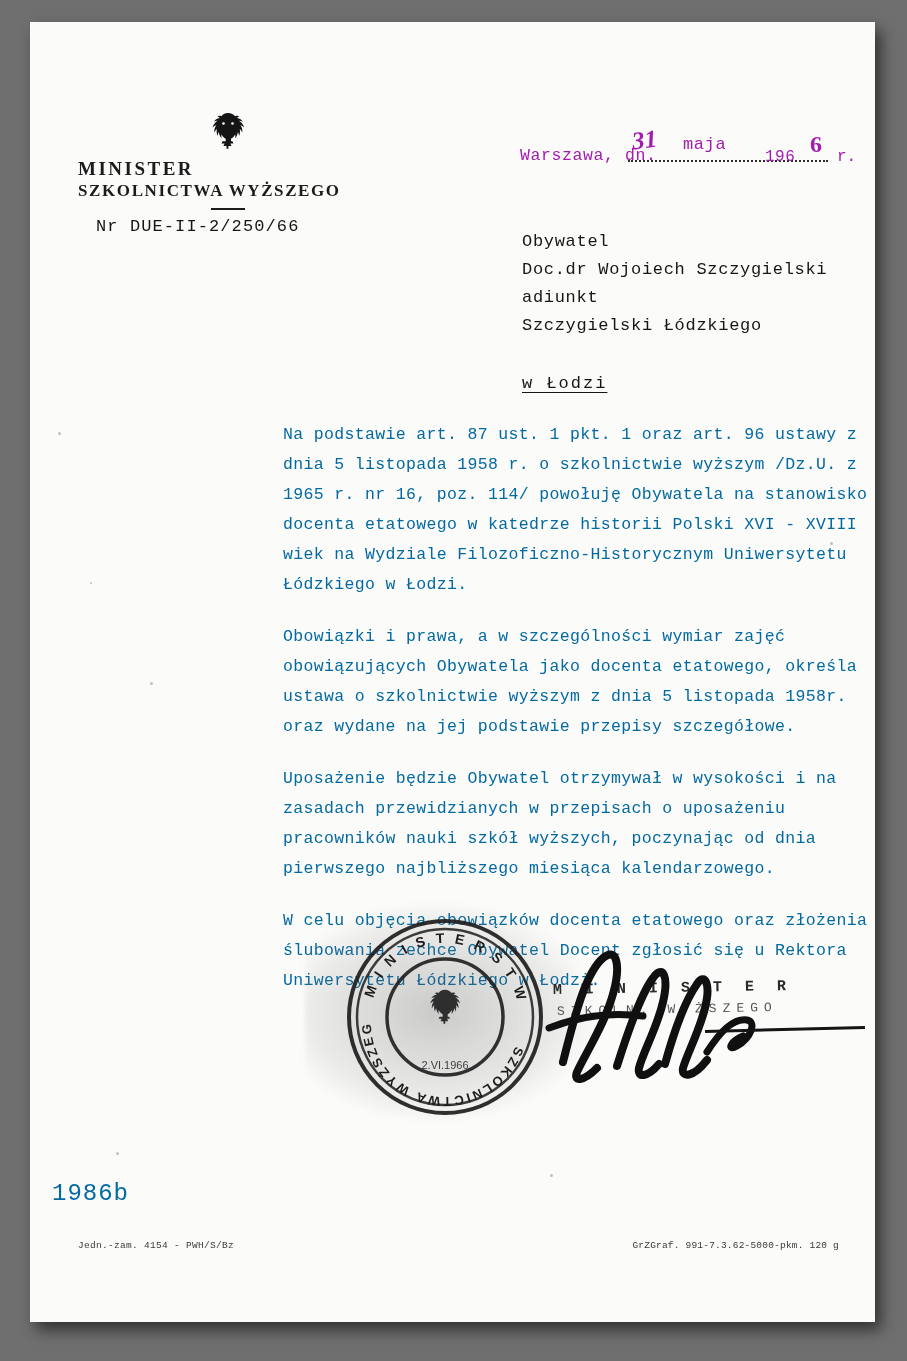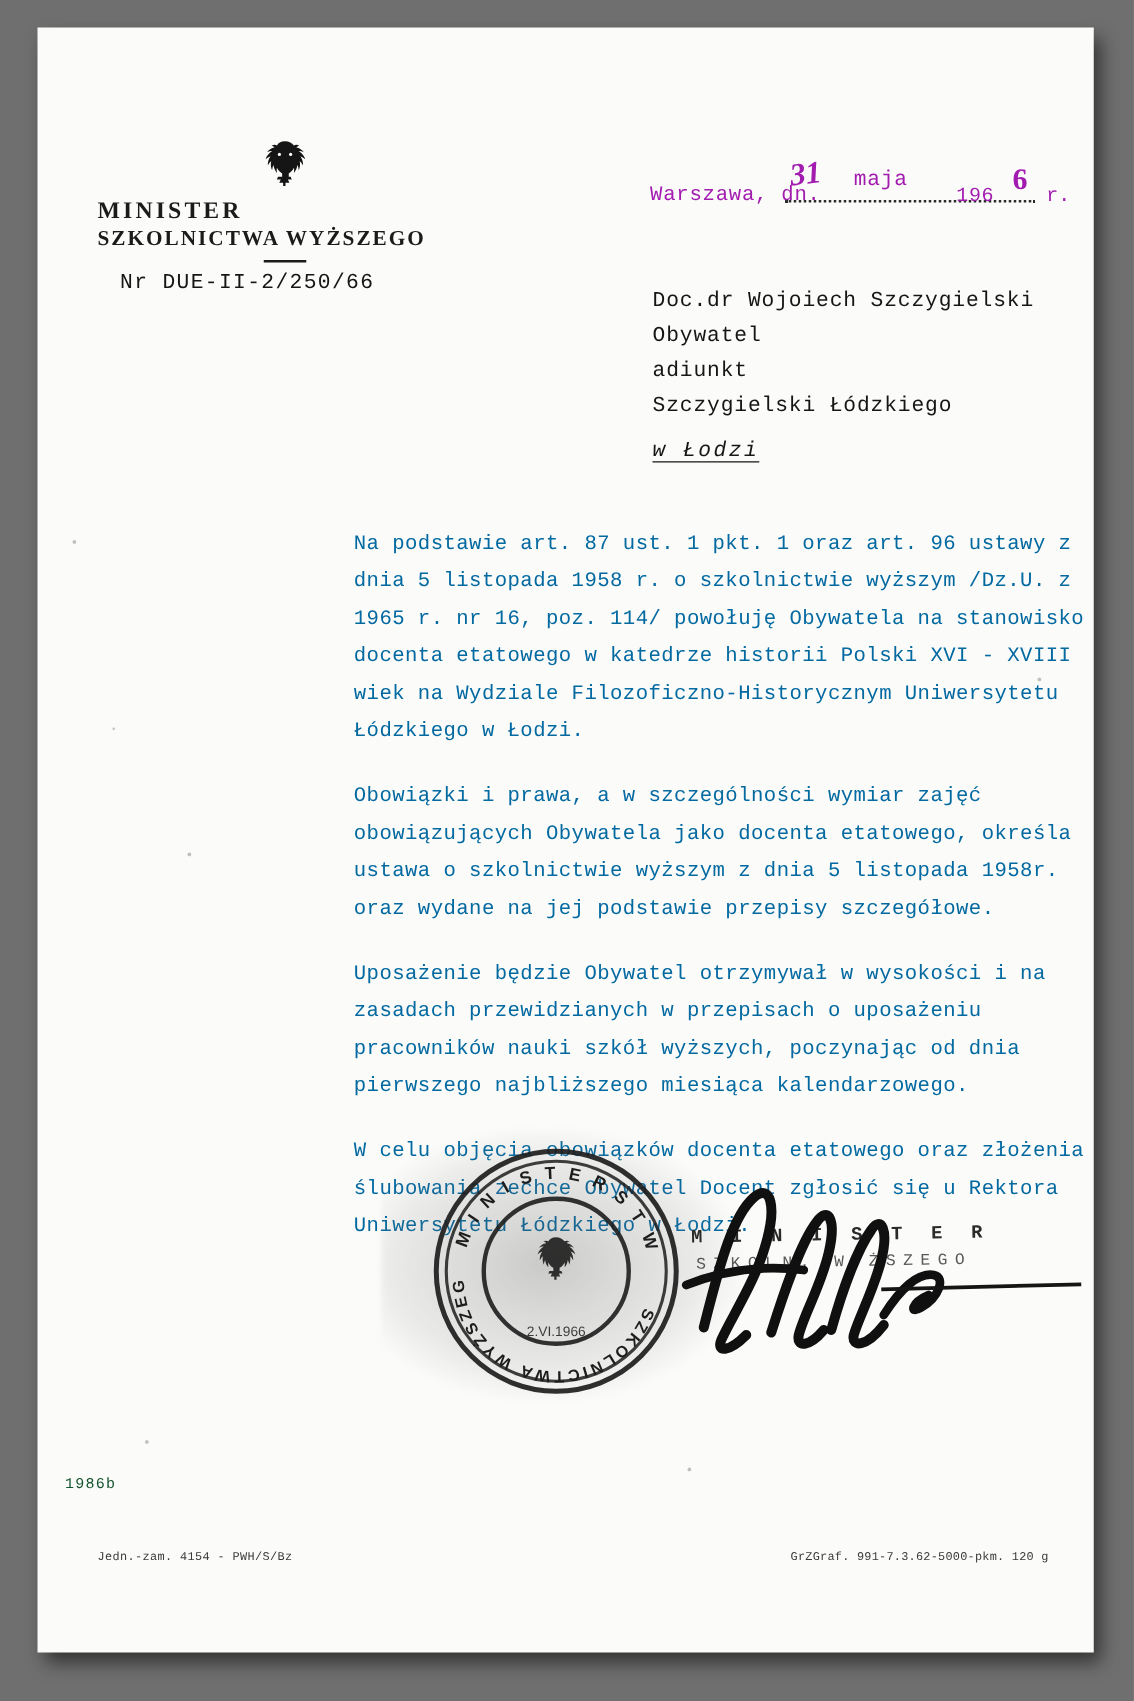--- a/index.html
+++ b/index.html
@@ -137,25 +137,24 @@
   #addressee {
     position: absolute;
     left: 492px;
     top: 206px;
     color: #161616;
     font-size: 17px;
     line-height: 28px;
     letter-spacing: .7px;
   }
   #addressee .city-line {
-    margin-top: 8px;
+    margin-top: 30px;
     text-decoration: underline;
     text-underline-offset: 4px;
     letter-spacing: 2px;
-    font-style: italic;
   }
 
   
   #body {
     position: absolute;
     left: 253px;
     top: 398px;
     width: 585px;
     color: #0369a1;
     font-size: 16.5px;
@@ -216,23 +215,23 @@
     height: 3px;
     background: #151515;
     transform: rotate(-1.5deg);
   }
 
   
   #archno {
     position: absolute;
     left: 22px;
     top: 1158px;
-    font-size: 12px;
+    font-size: 24px;
     letter-spacing: 1px;
-    color: #14532d;
+    color: #0369a1;
   }
   #footleft {
     position: absolute;
     left: 48px;
     top: 1218px;
     font-size: 9.5px;
     letter-spacing: .3px;
     color: #3a3a3a;
   }
   #footright {
@@ -275,22 +274,22 @@
     <span class="dots"></span>
     <span class="city">Warszawa, dn.</span>
     <span class="day">31</span>
     <span class="month">maja</span>
     <span class="year">196</span>
     <span class="yeardigit">6</span>
     <span class="rsuffix">r.</span>
   </div>
 
   <div id="addressee">
+    <div>Obywatel</div>
     <div>Doc.dr Wojoiech Szczygielski</div>
-    <div>Obywatel</div>
     <div>adiunkt</div>
     <div>Szczygielski Łódzkiego</div>
     <div class="city-line">w  Łodzi</div>
   </div>
 
   <div id="body">
     <p>Na podstawie art. 87 ust. 1 pkt. 1 oraz art. 96 ustawy z dnia 5 listopada 1958 r. o szkolnictwie wyższym /Dz.U. z 1965 r. nr 16, poz. 114/ powołuję Obywatela na stanowisko docenta etatowego w katedrze historii Polski XVI - XVIII wiek na Wydziale Filozoficzno-Historycznym Uniwersytetu Łódzkiego w Łodzi.</p>
     <p>Obowiązki i prawa, a w szczególności wymiar zajęć obowiązujących Obywatela jako docenta etatowego, określa ustawa o szkolnictwie wyższym z dnia 5 listopada 1958r. oraz wydane na jej podstawie przepisy szczegółowe.</p>
     <p>Uposażenie będzie Obywatel otrzymywał w wysokości i na zasadach przewidzianych w przepisach o uposażeniu pracowników nauki szkół wyższych, poczynając od dnia pierwszego najbliższego miesiąca kalendarzowego.</p>
     <p>W celu objęcia obowiązków docenta etatowego oraz złożenia ślubowania zechce Obywatel Docent zgłosić się u Rektora Uniwersytetu Łódzkiego w Łodzi.</p>

